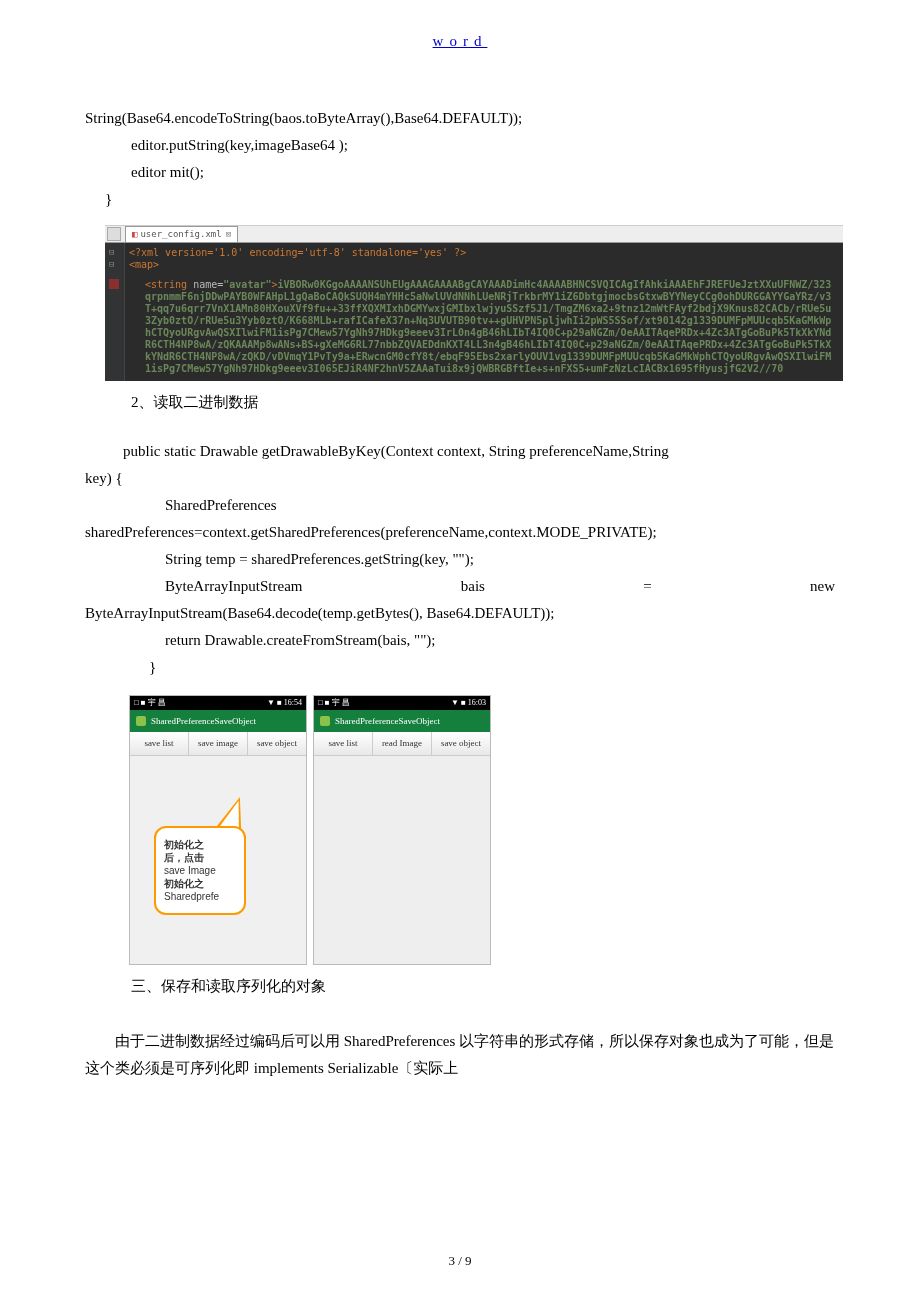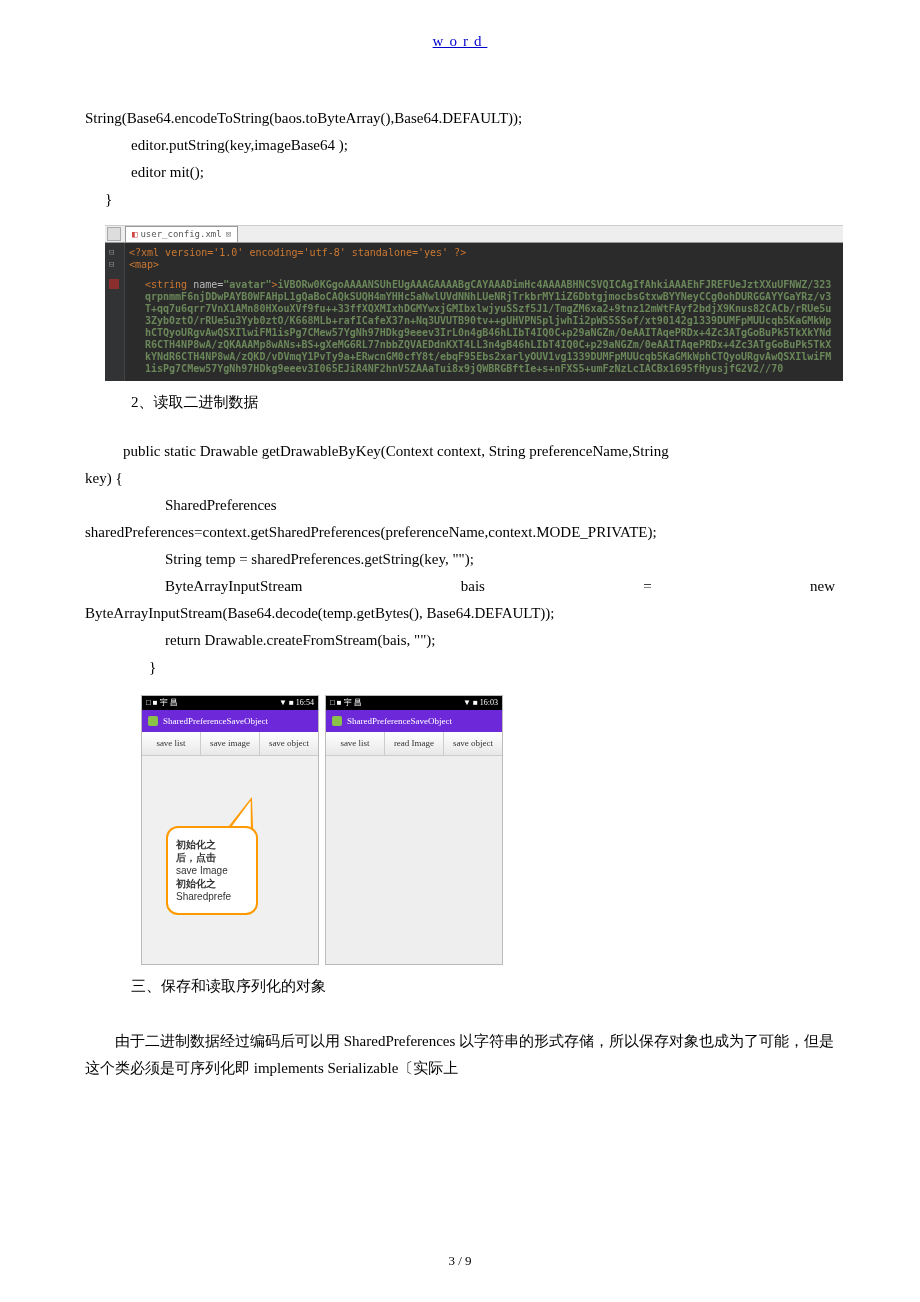--- a/index.html
+++ b/index.html
@@ -71,33 +71,33 @@
     }
     .gutter-mark { position:absolute; left:4px; font-size:9px; }
     .g1 { top: 4px; color:#888; }
     .g2 { top: 16px; color:#888; }
     .g3 { top: 36px; color:#888; background:#8b2e2e; width:10px; height:10px; }
     .kw { color: #cc7832; }
     .attr { color: #bababa; }
     .val { color: #6a8759; font-weight: bold; }
     .txt { color: #6a8759; font-weight: bold; }
     .enc-str { word-break: break-all; display: block; }
-    .phones { margin: 14px 0 8px 56px; display: flex; gap: 6px; }
+    .phones { margin: 14px 0 8px 44px; display: flex; gap: 6px; }
     .phone {
       width: 178px; height: 270px; background: #eeeeee;
       display: flex; flex-direction: column;
       border: 1px solid #bbb;
     }
     .statusbar {
       height: 14px; background: #000; color: #fff;
       font-size: 8px; display:flex; justify-content:space-between; align-items:center;
       padding: 0 4px;
     }
     .appbar {
-      height: 22px; background: #6d28d9; color: #fff;
+      height: 22px; background: #15803d; color: #fff;
       font-size: 9px; display:flex; align-items:center; padding: 0 6px;
     }
     .android-icon {
       width:10px; height:10px; background:#8bc34a; border-radius:2px;
       margin-right:5px;
     }
     .btnrow {
       height: 24px; background:#eee; display:flex;
       font-size:9px; color:#333; border-bottom:1px solid #ccc;
     }

